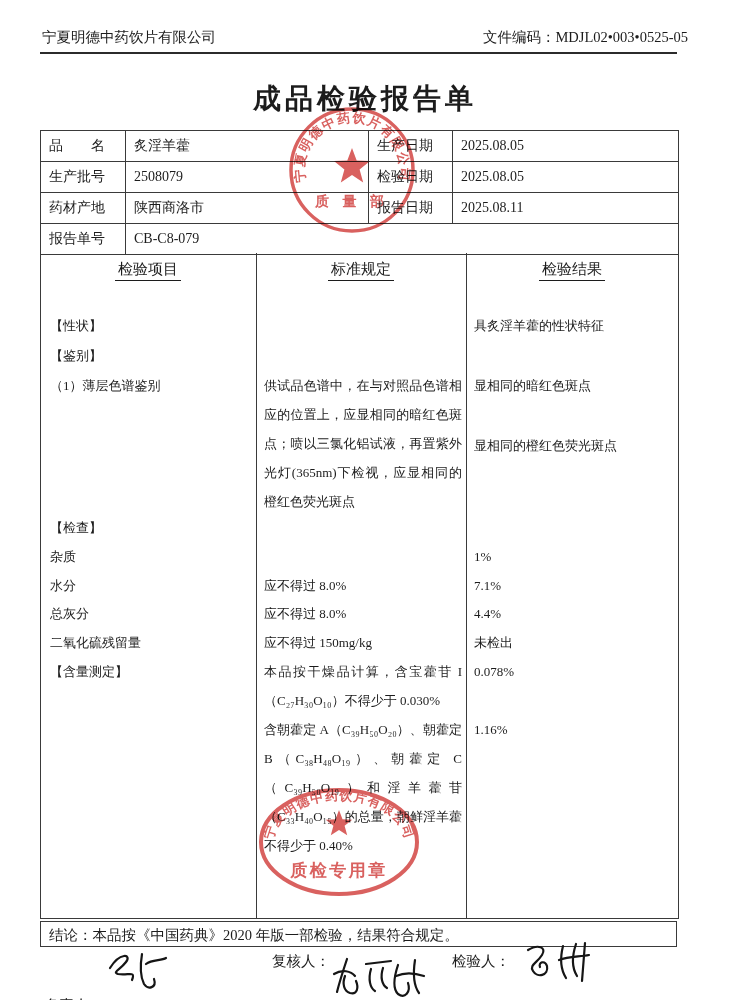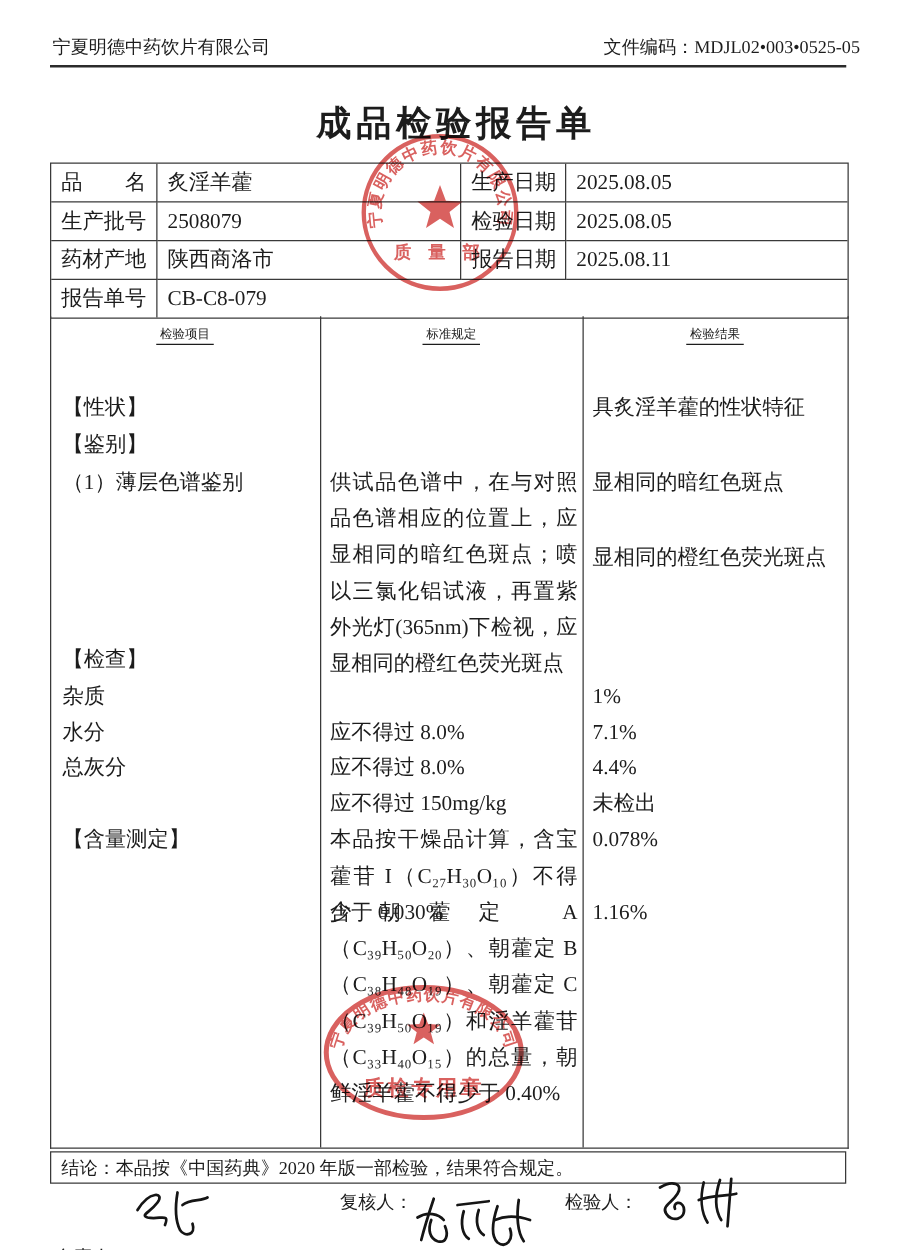--- a/index.html
+++ b/index.html
@@ -21,40 +21,40 @@
     left:0; top:80px; width:730px; text-align:center;
     font-size:28px; font-weight:bold; letter-spacing:4px;
   }
 
   
   #info-table {
     left:40px; top:130px; width:637px;
     border:1px solid #3a3a3a;
     display:grid;
     grid-template-columns:85px 243px 84px 1fr;
-    font-size:17px;
+    font-size:14px;
   }
   #info-table .cell { padding:0 8px; line-height:30px; height:30px; overflow:hidden; white-space:nowrap; }
   #info-table .br { border-right:1px solid #3a3a3a; }
   #info-table .bb { border-bottom:1px solid #3a3a3a; }
   #info-table .span3 { grid-column:2 / 5; }
 
   
   #spec {
     left:40px; top:253px; width:637px; height:665px;
     border:1px solid #3a3a3a; border-top:none;
   }
   #spec .vline { position:absolute; top:0; bottom:0; width:1px; background:#3a3a3a; }
   #v1 { left:215px; } #v2 { left:425px; }
   .colhead {
     position:absolute; top:7px; transform:translateX(-50%);
-    font-size:10px; border-bottom:1px solid #1c1c1c; padding:0 3px 1px 3px;
+    font-size:15px; border-bottom:1px solid #1c1c1c; padding:0 3px 1px 3px;
     white-space:nowrap;
   }
-  .tcell { position:absolute; font-size:17px; line-height:29px; }
+  .tcell { position:absolute; font-size:13px; line-height:29px; }
   .c1 { left:9px;  width:200px; }
   .c2 { left:223px; width:198px; text-align:justify; }
   .c3 { left:433px; width:198px; }
 
   
   #conclusion-box {
     left:40px; top:921px; width:637px; height:26px;
     border:1px solid #3a3a3a; line-height:26px; padding:0 8px;
     font-size:14.5px; box-sizing:border-box; white-space:nowrap;
   }
@@ -128,20 +128,21 @@
   <div class="tcell c3" style="top:289px;">1%</div>
 
   <div class="tcell c1" style="top:318px;">水分</div>
   <div class="tcell c2" style="top:318px;">应不得过 8.0%</div>
   <div class="tcell c3" style="top:318px;">7.1%</div>
 
   <div class="tcell c1" style="top:346px;font-family:Liberation Serif, serif;">总灰分</div>
   <div class="tcell c2" style="top:346px;">应不得过 8.0%</div>
   <div class="tcell c3" style="top:346px;">4.4%</div>
 
+  <div class="tcell c1" style="top:375px;">二氧化硫残留量</div>
   <div class="tcell c2" style="top:375px;">应不得过 150mg/kg</div>
   <div class="tcell c3" style="top:375px;">未检出</div>
 
   <div class="tcell c1" style="top:404px;">【含量测定】</div>
   <div class="tcell c2" style="top:404px;">本品按干燥品计算，含宝藿苷 I（C₂₇H₃₀O₁₀）不得少于 0.030%</div>
   <div class="tcell c3" style="top:404px;">0.078%</div>
 
   <div class="tcell c2" style="top:462px;">含朝藿定 A（C₃₉H₅₀O₂₀）、朝藿定 B（C₃₈H₄₈O₁₉）、朝藿定 C（C₃₉H₅₀O₁₉）和淫羊藿苷（C₃₃H₄₀O₁₅）的总量，朝鲜淫羊藿不得少于 0.40%</div>
   <div class="tcell c3" style="top:462px;">1.16%</div>
 </div>

